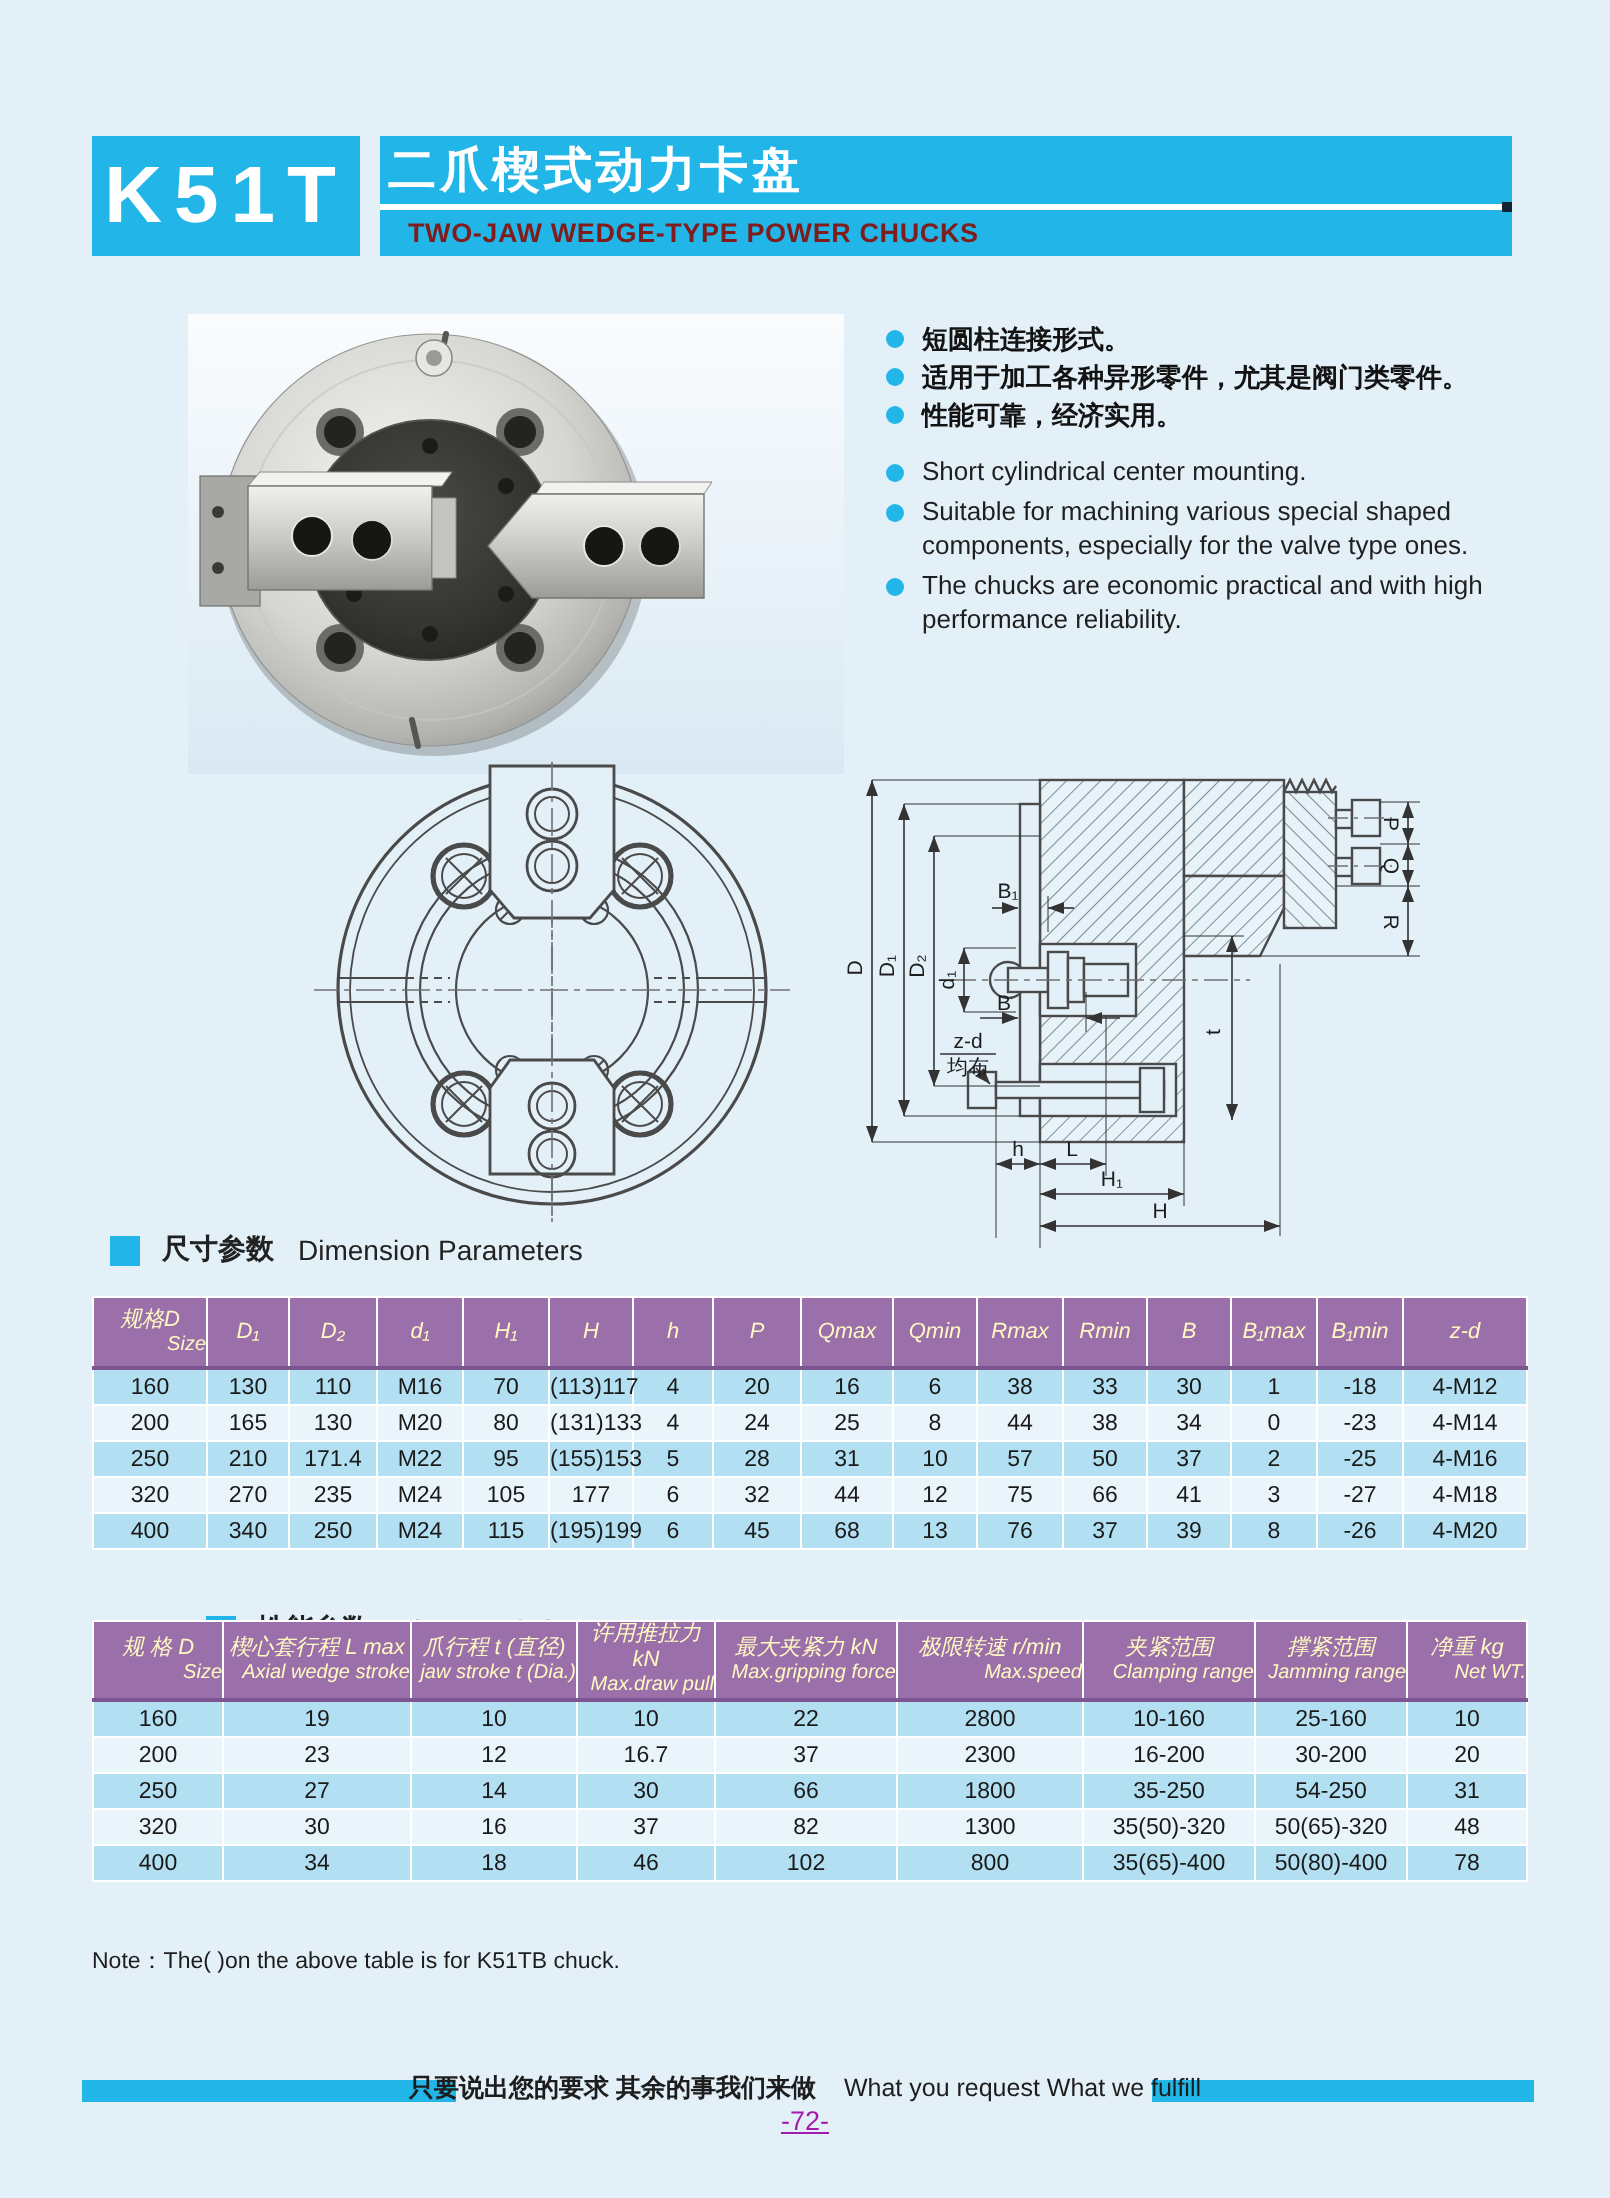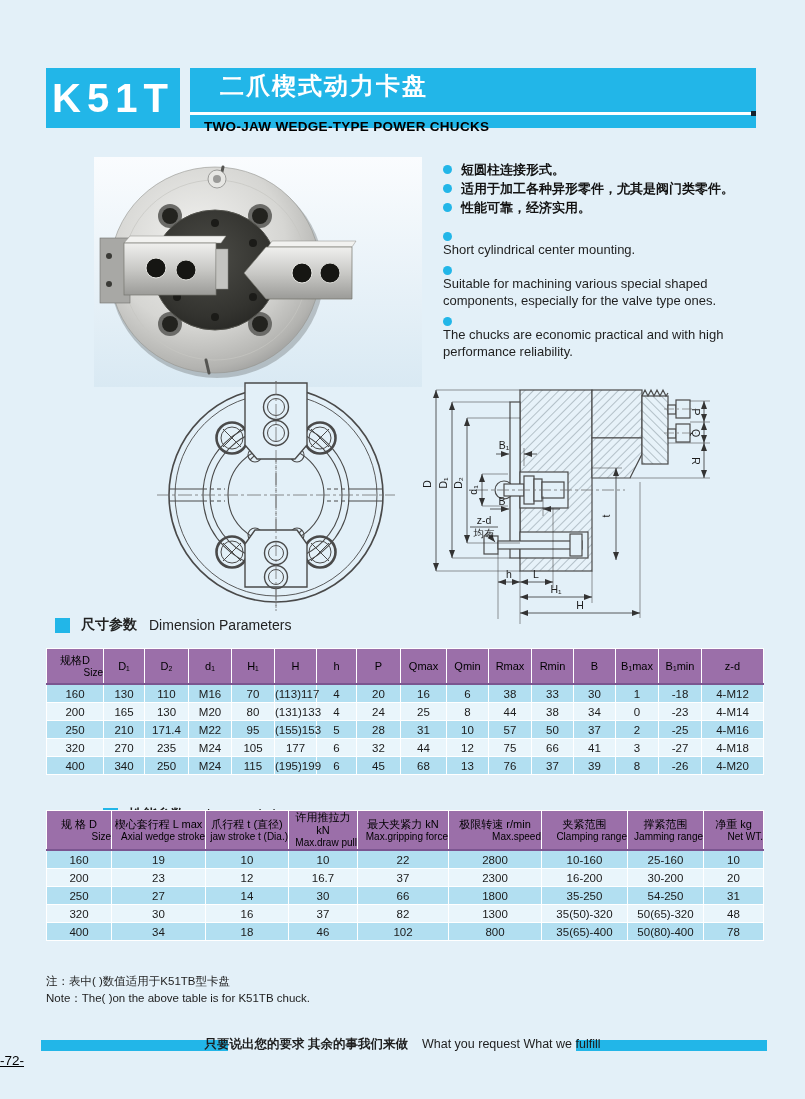--- a/index.html
+++ b/index.html
@@ -3,72 +3,72 @@
 <meta charset="utf-8">
 <style>
   html,body{margin:0;padding:0;}
   body{font-family:"Liberation Sans","DejaVu Sans",sans-serif;background:#c9dde9;}
   .page{position:relative;width:805px;height:1099px;background:#e3f0f8;overflow:hidden;margin:0 auto;}
 
   
   .model-box{position:absolute;left:46px;top:68px;width:134px;height:60px;background:var(--accent);
     color:#fff;font-size:40px;font-weight:bold;letter-spacing:6px;display:flex;align-items:center;justify-content:center;}
   .title-block{position:absolute;left:190px;top:68px;width:566px;height:60px;background:var(--accent);}
-  .title-zh{height:44px;line-height:36px;color:#fff;font-size:24px;font-weight:bold;padding-left:30px;letter-spacing:2px;}
+  .title-zh{height:34px;line-height:36px;color:#fff;font-size:24px;font-weight:bold;padding-left:4px;letter-spacing:2px;}
   .title-rule{height:3px;background:#fff;position:relative;}
   .title-rule .end-dot{position:absolute;right:0;top:-1px;width:5px;height:5px;background:#14232e;}
-  .title-en{height:24px;line-height:24px;color:#000000;font-size:13.5px;font-weight:bold;padding-left:14px;letter-spacing:.3px;}
+  .title-en{height:24px;line-height:24px;color:#7f1d1d;font-size:13.5px;font-weight:bold;padding-left:14px;letter-spacing:.3px;}
 
   
   .photo{position:absolute;left:94px;top:157px;width:328px;height:230px;}
   .fview{position:absolute;left:157px;top:381px;width:238px;height:230px;}
   .sview{position:absolute;left:420px;top:376px;width:362px;height:252px;}
 
   
   .feat{position:absolute;left:443px;width:342px;list-style:none;margin:0;padding:0;}
   .feat li{display:flex;}
   .feat .dot{width:9px;height:9px;border-radius:50%;background:var(--accent);flex:0 0 9px;margin:5px 9px 0 0;}
   .feat-zh{top:160px;}
   .feat-zh li{font-size:13px;font-weight:bold;color:#131313;line-height:19px;}
   .feat-en{top:227px;}
-  .feat-en li{font-size:13px;color:#1f1f1f;line-height:17px;margin-bottom:3px;flex-direction:column;}
+  .feat-en li{font-size:13px;color:#1f1f1f;line-height:17px;margin-bottom:3px;}
 
   
   .sec{position:absolute;display:flex;align-items:center;}
   .sec .sq{width:15px;height:15px;background:var(--accent);margin-right:11px;}
   .sec .zh{font-size:14px;font-weight:bold;color:#222;margin-right:12px;}
   .sec .en{font-size:14px;color:#222;}
   .sec1{left:55px;top:616px;}
   .sec2{left:55px;top:806px;padding-left:48px;}
 
   
   table{border-collapse:collapse;table-layout:fixed;position:absolute;left:46px;}
   .t1{top:648px;width:717px;}
   .t2{top:810px;width:717px;}
   th,td{border:1px solid #fff;text-align:center;vertical-align:middle;padding:0;}
-  th{background:var(--table-header);color:#000000;font-weight:normal;border-bottom:2.5px solid #7b5590;}
+  th{background:var(--table-header);color:#fef9c3;font-weight:normal;border-bottom:2.5px solid #7b5590;font-style:italic;}
   .t1 th{height:34px;}
   .t2 th{height:38px;}
   th .h-zh{font-size:11px;line-height:13px;}
   th .h-en{font-size:10px;line-height:12px;text-align:right;}
   td{height:17px;font-size:11.5px;color:#1a1a1a;}
   tbody tr:nth-child(odd) td{background:var(--row-dark);}
   tbody tr:nth-child(even) td{background:var(--row-light);}
 
   
   .notes{position:absolute;left:46px;top:973px;font-size:11.5px;color:#1d1d1d;line-height:16.5px;}
 
   
   .bar{position:absolute;top:1040px;height:11px;background:var(--accent);}
   .bar-l{left:41px;width:187px;}
   .bar-r{left:576px;width:191px;}
   .slogan{position:absolute;left:0;right:0;top:1036px;text-align:center;font-size:12.5px;color:#1d1d1d;}
   .slogan .zh{font-weight:bold;}
   .slogan .en{margin-left:14px;}
-  .pagenum{position:absolute;left:0;right:0;top:1053px;font-size:13.5px;color:#000000;text-decoration:underline;}
+  .pagenum{position:absolute;left:0;right:0;top:1053px;text-align:center;font-size:13.5px;color:#a21caf;text-decoration:underline;}
 
   
   .dlab{font-size:10.5px;fill:#1d1d1d;}
 </style>
 </head>
 <body>
 
 <div class="page">
 
   <div class="model-box">
@@ -672,21 +672,20 @@
           <td>102</td>
           <td>800</td>
           <td>35(65)-400</td>
           <td>50(80)-400</td>
           <td>78</td>
         </tr>
       </tbody>
   </table>
 
   <div class="notes">
-    <div>注：表中(  )数值适用于K51TB型卡盘</div>
     <div>Note：The(  )on the above table is for K51TB chuck.</div>
   </div>
 
   <div class="bar bar-l"></div>
   <div class="bar bar-r"></div>
   <div class="slogan">
     <span class="zh">只要说出您的要求  其余的事我们来做</span><span class="en">What you request  What we fulfill</span>
   </div>
   <div class="pagenum">-72-</div>
 

